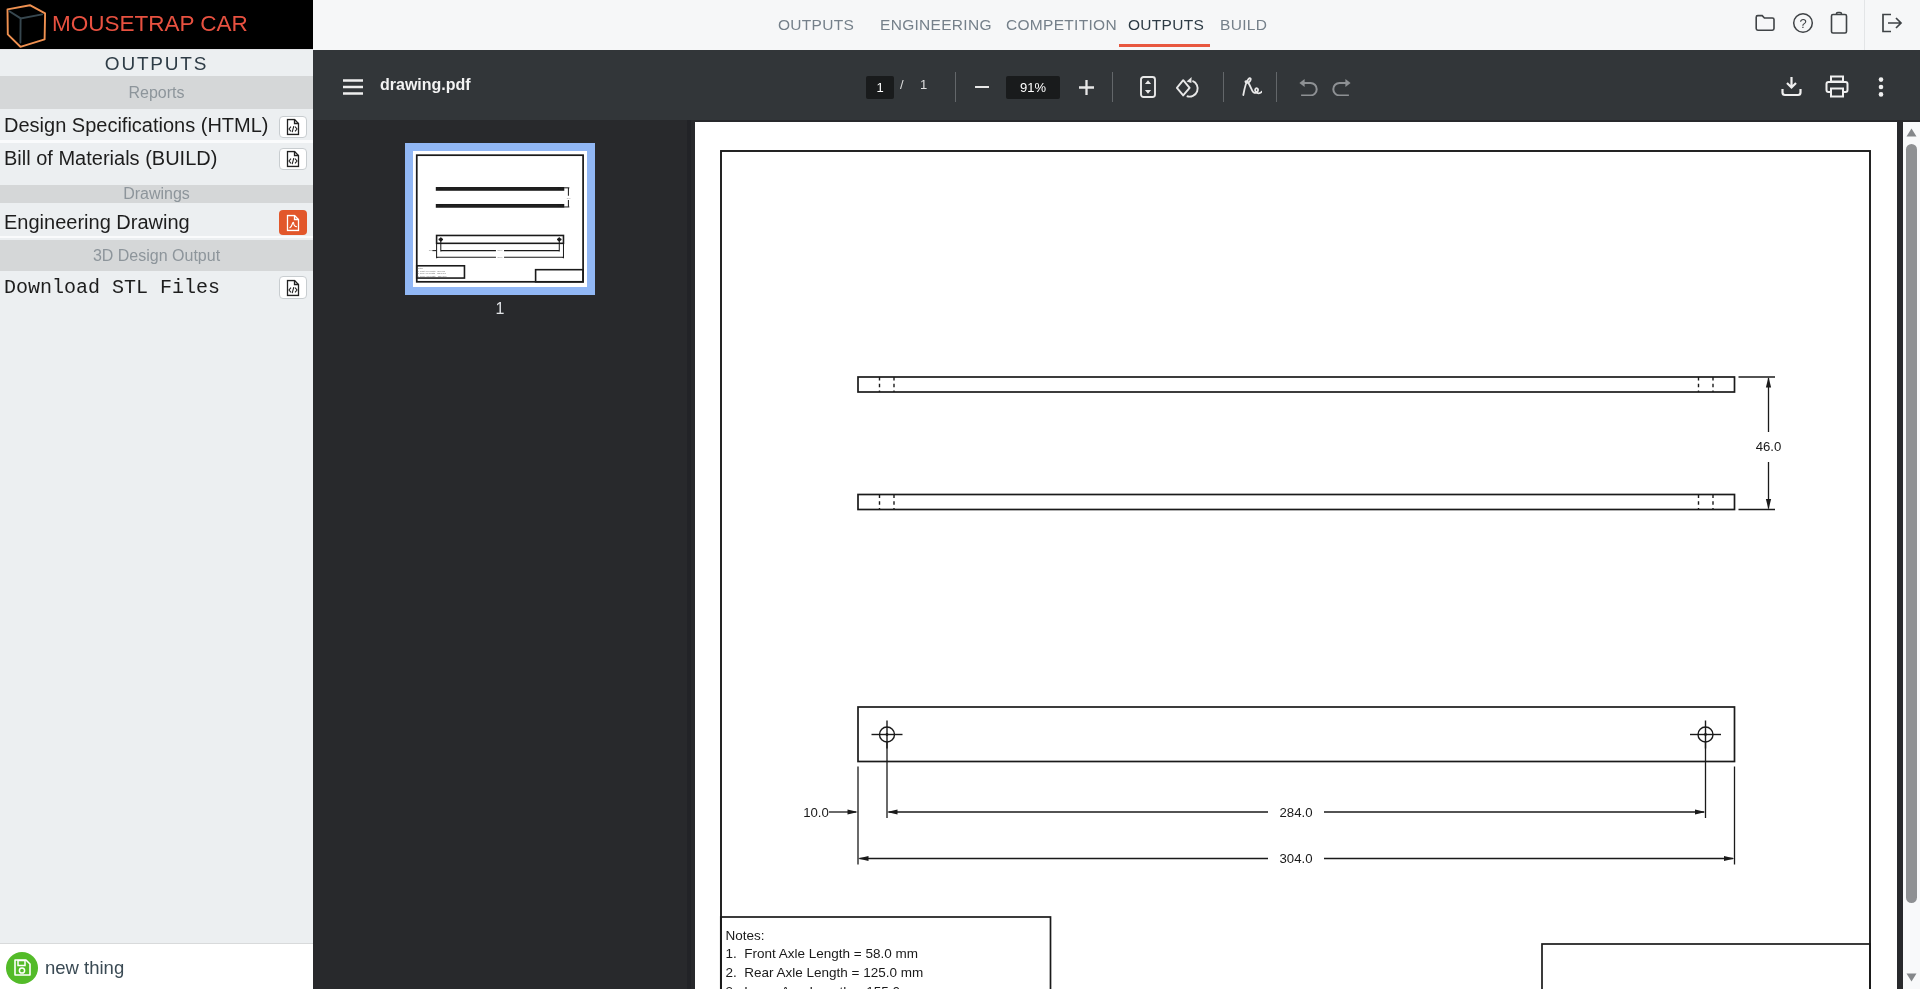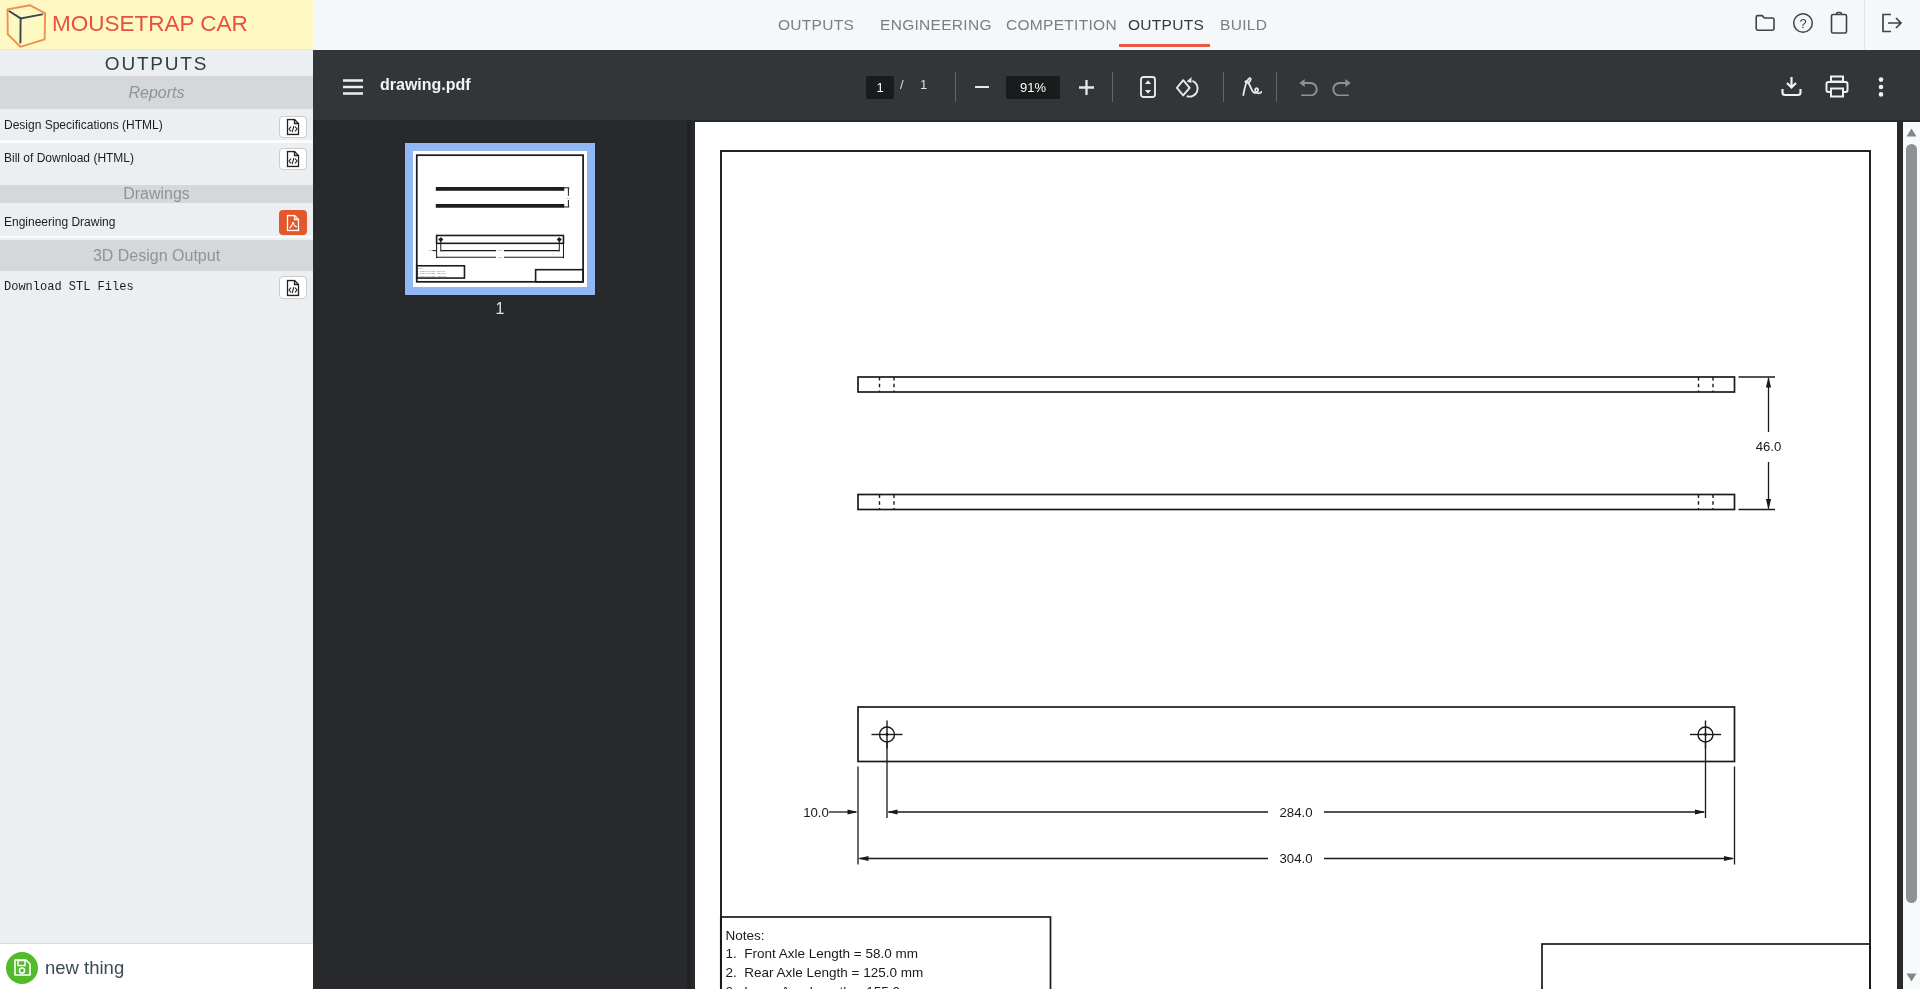--- a/index.html
+++ b/index.html
@@ -1,37 +1,37 @@
 <!DOCTYPE html>
 <html><head>
 <meta charset="utf-8">
 <style>
   * { margin:0; padding:0; box-sizing:border-box; }
   html,body { width:1920px; height:989px; overflow:hidden; background:#fff;
     font-family:"Liberation Sans", sans-serif; }
 
   
   #sidebar { position:absolute; left:0; top:0; width:313px; height:989px; background:#eceff1; }
-  #sbheader { position:absolute; left:0; top:0; width:313px; height:50px; background:#fef9c3; border-bottom:1px solid #e2e4e6; }
+  #sbheader { position:absolute; left:0; top:0; width:313px; height:50px; background:#000000; border-bottom:1px solid #e2e4e6; }
   #brand { position:absolute; left:52px; top:11px; font-size:22.5px; font-weight:500; color:#e85140; letter-spacing:0px; }
   #sbtitle { position:absolute; left:0; top:51px; width:313px; height:25px; line-height:25px; text-align:center;
     font-size:19px; font-weight:500; color:#2e3c46; letter-spacing:1.8px; }
   .band { position:absolute; left:0; width:313px; background:#d5d7d8; text-align:center;
     color:#8d959b; font-size:16px; }
   .item { position:absolute; left:0; width:313px; background:#eceff1;
-    color:#1d1d1d; font-size:12px; }
+    color:#1d1d1d; font-size:20px; }
   .item span { position:absolute; left:4px; transform:translateY(-50%); white-space:nowrap; }
   #i-design span { top:15.5px; }
   #i-bom span { top:11.5px; }
   #i-engdrw span { top:15.5px; }
   #i-stl span { top:13.5px;font-family:Liberation Mono, monospace; }
   .band span { position:absolute; left:0; width:100%; top:50%; transform:translateY(-50%); }
   .btn { position:absolute; right:6px; width:28px; background:#fff; border:1px solid #c8cdd0; border-radius:4px; }
   .btn svg { position:absolute; left:50%; top:50%; transform:translate(-50%,-50%); }
-  #b-reports { top:76px; height:33px;font-style:italic; }
+  #b-reports { top:76px; height:33px; }
   #i-design { top:109px; height:34px; border-bottom:3px solid #fafbfc; }
   #i-bom    { top:146px; height:31px; }
   #b-drawings { top:177px; height:18px;margin-top:8px; }
   #i-engdrw { top:206px; height:32px; border-bottom:2px solid #fafbfc; }
   #b-3dp    { top:240px; height:31px; }
   #i-stl    { top:273px; height:32px; }
   #i-design .btn { top:7px; height:22px; }
   #i-bom .btn    { top:2px; height:22px; }
   #i-engdrw .btn { top:4px; height:25px; background:#e2572b; border:none; }
   #i-stl .btn    { top:3px; height:23px; }
@@ -162,21 +162,21 @@
       <span>Design Specifications (HTML)</span>
     <div class="btn">
         <svg width="14" height="17" viewBox="0 0 14 17">
       <path d="M1.5,1 h7 l4,4 v11 h-11 z" fill="none" stroke="#222" stroke-width="1.3"></path>
       <path d="M8.5,1 v4 h4" fill="none" stroke="#222" stroke-width="1.3"></path>
       <path d="M5,8.2 l-2,2.3 l2,2.3 M9,8.2 l2,2.3 l-2,2.3 M7.8,7.6 l-1.6,6" fill="none" stroke="#222" stroke-width="1.1"></path>
     </svg>
       </div>
   </div>
   <div class="item" id="i-bom">
-      <span>Bill of Download (HTML)</span>
+      <span>Bill of Materials (BUILD)</span>
     <div class="btn">
         <svg width="14" height="17" viewBox="0 0 14 17">
       <path d="M1.5,1 h7 l4,4 v11 h-11 z" fill="none" stroke="#222" stroke-width="1.3"></path>
       <path d="M8.5,1 v4 h4" fill="none" stroke="#222" stroke-width="1.3"></path>
       <path d="M5,8.2 l-2,2.3 l2,2.3 M9,8.2 l2,2.3 l-2,2.3 M7.8,7.6 l-1.6,6" fill="none" stroke="#222" stroke-width="1.1"></path>
     </svg>
       </div>
   </div>
   <div class="band" id="b-drawings">
       <span>Drawings</span>

